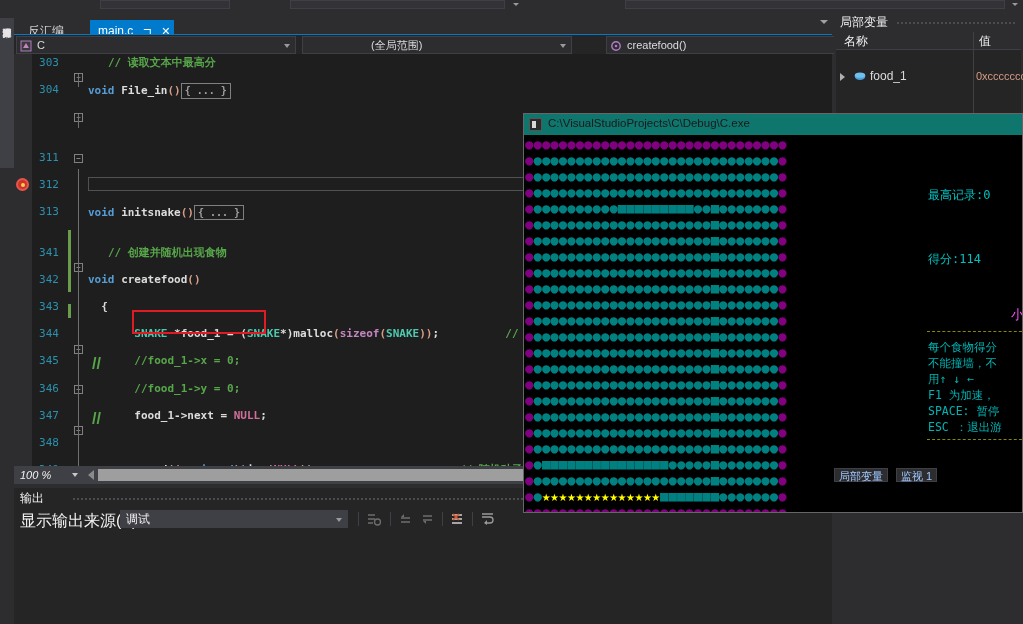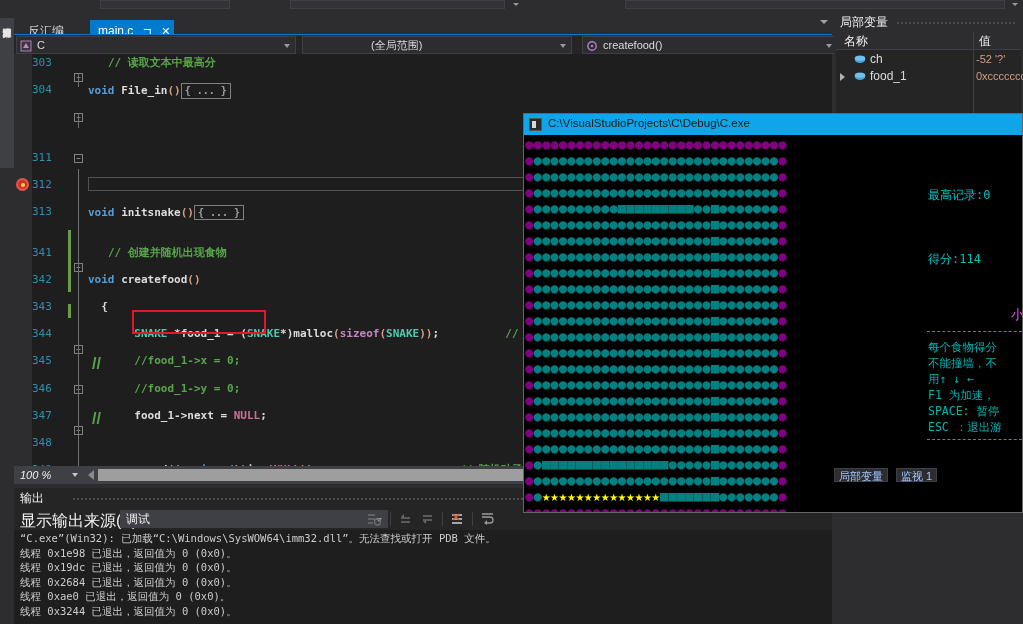--- a/index.html
+++ b/index.html
@@ -45,21 +45,21 @@
       border-left:3px solid transparent;border-right:3px solid transparent;border-top:4px solid #9a9a9a;}
   .nav-icon { position:absolute; left:3px; top:3px; width:12px; height:12px; }
 
   
   .editor { position:absolute; left:14px; top:54px; width:818px; height:412px;
             background:#1e1e1e; overflow:hidden; }
   .ed-breakcol { position:absolute; left:0; top:0; width:18px; height:412px; background:#2d2d30; }
   .code-rows { position:absolute; left:0; top:2px; width:818px; }
   .crow { position:relative; height:13.6px; font-family:"DejaVu Sans Mono", monospace;
           font-size:11px; line-height:13.6px; white-space:pre; }
-  .lnum { position:absolute; left:18px; width:34px; text-align:left; color:#2b91af; }
+  .lnum { position:absolute; left:18px; width:34px; text-align:center; color:#2b91af; }
   .ctext { position:absolute; left:74px; color:#d4d4d4;font-weight:bold; }
   .cmt { color:#57a64a; }
   .kw  { color:#569cd6; }
   .typ { color:#4ec9b0; }
   .ctl { color:#d69d85; }
   .num { color:#b5cea8; }
   .pn  { color:#dcdcdc; }
   .mac { color:#c586c0; }
   .nul { color:#d16f9b; }
   .brc { color:#dcdcdc; }
@@ -89,21 +89,21 @@
   .hs-thumb{ position:absolute; left:0px; top:0px; width:700px; height:12px; background:#9e9e9e;}
 
   
   .outpane { position:absolute; left:14px; top:488px; width:818px; height:136px; background:#252526; }
   .out-title { position:absolute; left:6px; top:2px; font-size:12px; color:#f1f1f1; }
   .out-dots  { position:absolute; left:58px; top:9px; right:6px; height:5px;
       background-image: radial-gradient(#4a4a4f 1px, transparent 1px);
       background-size:4px 4px; }
   .out-toolbar { position:absolute; left:0; top:20px; width:818px; height:22px; background:#252526; }
   .out-lbl { position:absolute; left:6px; top:3px; font-size:16px; color:#f1f1f1; }
-  .out-combo { position:absolute; left:106px; top:2px; width:268px; height:18px;
+  .out-combo { position:absolute; left:106px; top:2px; width:228px; height:18px;
                background:#3f3f46; border:1px solid #3f3f46; color:#f1f1f1;
                font-size:12px; line-height:17px; padding-left:5px; }
   .out-combo .cc{position:absolute; right:5px; top:7px; width:0;height:0;
       border-left:3px solid transparent;border-right:3px solid transparent;border-top:4px solid #9a9a9a;}
   .out-sep { position:absolute; top:4px; width:1px; height:14px; background:#3f3f46; }
   .obtn { position:absolute; top:3px; width:16px; height:16px; }
   .out-body { position:absolute; left:0; top:42px; width:818px; height:94px;
               background:#1e1e1e; overflow:hidden; color:#cccccc;
               font-family:"DejaVu Sans Mono", monospace; font-size:10.5px; line-height:14.5px;
               padding:1px 0 0 6px; white-space:pre; }
@@ -125,21 +125,21 @@
   .rp-ico { position:absolute; left:18px; top:4px; width:12px; height:9px; }
   .rp-name{ position:absolute; left:34px; top:0; font-size:12px; line-height:17px; color:#dcdcdc;}
   .rp-val { position:absolute; left:140px; top:0; font-size:11px; line-height:17px; color:#d69d85;
             white-space:nowrap; overflow:hidden; width:49px;}
   .rp-vsep{ position:absolute; left:137px; top:0; width:1px; height:100px; background:#3f3f46; }
 
   
   .console { position:absolute; left:523px; top:113px; width:500px; height:400px;
              background:#000000; border:1px solid #666; }
   .cons-title { position:absolute; left:0; top:0; width:498px; height:21px;
-                background:#0ea5e9; }
+                background:#0f766e; }
   .cons-title .ctxt { position:absolute; left:24px; top:3px; font-size:11.5px; color:#1a1a1a; }
   .cons-icon { position:absolute; left:5px; top:4px; width:13px; height:13px;
                background:#2b2b2b; border:1px solid #555; }
   .cons-icon::after{content:""; position:absolute; left:2px; top:2px; width:4px;height:7px;background:#d8d8d8;}
   .cons-body { position:absolute; left:0; top:21px; width:498px; height:377px; background:#000;
                overflow:hidden; font-family:"DejaVu Sans Mono", monospace; }
 
   .grid-wrap { position:absolute; left:1px; top:1px; }
   .grow { height:16px; line-height:16px; font-size:14px; white-space:pre;
           letter-spacing:0px; }
@@ -193,21 +193,21 @@
         <rect x="1" y="1" width="10" height="10" fill="#3a3a3a" stroke="#b07cc6"></rect>
         <path d="M3 8 L6 3 L9 8 Z" fill="#c586c0"></path>
       </svg>
       <span class="txt">C</span>
       <span class="dd-caret"></span>
     </div>
     <div class="nav-dd" style="left:288px; width:270px;">
       <span class="txt noicon">(全局范围)</span>
       <span class="dd-caret"></span>
     </div>
-    <div class="nav-dd" style="left:568px; width:256px;">
+    <div class="nav-dd" style="left:592px; width:256px;">
       <svg class="nav-icon" viewBox="0 0 12 12">
         <circle cx="6" cy="6" r="4.2" fill="none" stroke="#b07cc6" stroke-width="1.4"></circle>
         <circle cx="6" cy="6" r="1.3" fill="#b07cc6"></circle>
       </svg>
       <span class="txt">createfood()</span>
       <span class="dd-caret"></span>
     </div>
   </div>
 
   <div class="editor">
@@ -286,46 +286,32 @@
       <svg class="obtn" style="left:436px;" viewBox="0 0 16 16">
         <path d="M2 4h10M2 8h10M2 12h10" stroke="#cfcfcf" stroke-width="1.3" fill="none"></path>
         <path d="M3 3 L9 9 M9 3 L3 9" stroke="#d9552b" stroke-width="1.6" fill="none"></path>
       </svg>
       <div class="out-sep" style="left:458px;"></div>
       <svg class="obtn" style="left:466px;" viewBox="0 0 16 16">
         <path d="M2 3h11M2 6h8a3 3 0 0 1 0 6H6" stroke="#9a9a9a" stroke-width="1.3" fill="none"></path>
         <path d="M7 9 L4 12 L7 14 Z" fill="#9a9a9a"></path>
       </svg>
     </div>
-    <div class="out-body" id="out-body">“C.exe”(Win32): 已加载“C:\Windows\SysWOW64\imm32.dll”。无法查找或打开 PDB 文件。
-线程 0x1e98 已退出，返回值为 0 (0x0)。
-线程 0x19dc 已退出，返回值为 0 (0x0)。
-线程 0x2684 已退出，返回值为 0 (0x0)。
-线程 0xae0 已退出，返回值为 0 (0x0)。
-线程 0x3244 已退出，返回值为 0 (0x0)。</div>
   </div>
 
   <div class="rpanel">
     <div class="rp-title">局部变量</div>
     <div class="rp-dots"></div>
     <div class="rp-grid">
       <div class="rp-hdr">
         <div class="rp-hcell" style="left:8px;">名称</div>
         <div class="rp-hsep" style="left:137px;"></div>
         <div class="rp-hcell" style="left:143px;">值</div>
       </div>
       <div class="rp-vsep"></div>
-      <div class="rp-row" style="top:19px;">
-        <svg class="rp-ico" viewBox="0 0 12 9">
-          <ellipse cx="6" cy="4.5" rx="5.2" ry="3.6" fill="#4a9fd4"></ellipse>
-          <ellipse cx="6" cy="3.2" rx="5.2" ry="2.6" fill="#6fc0ef"></ellipse>
-        </svg>
-        <div class="rp-name">ch</div>
-        <div class="rp-val">-52 '?'</div>
-      </div>
       <div class="rp-row" style="top:36px;">
         <div class="rp-exp"></div>
         <svg class="rp-ico" viewBox="0 0 12 9">
           <ellipse cx="6" cy="4.5" rx="5.2" ry="3.6" fill="#4a9fd4"></ellipse>
           <ellipse cx="6" cy="3.2" rx="5.2" ry="2.6" fill="#6fc0ef"></ellipse>
         </svg>
         <div class="rp-name">food_1</div>
         <div class="rp-val">0xcccccccc</div>
       </div>
     </div>

